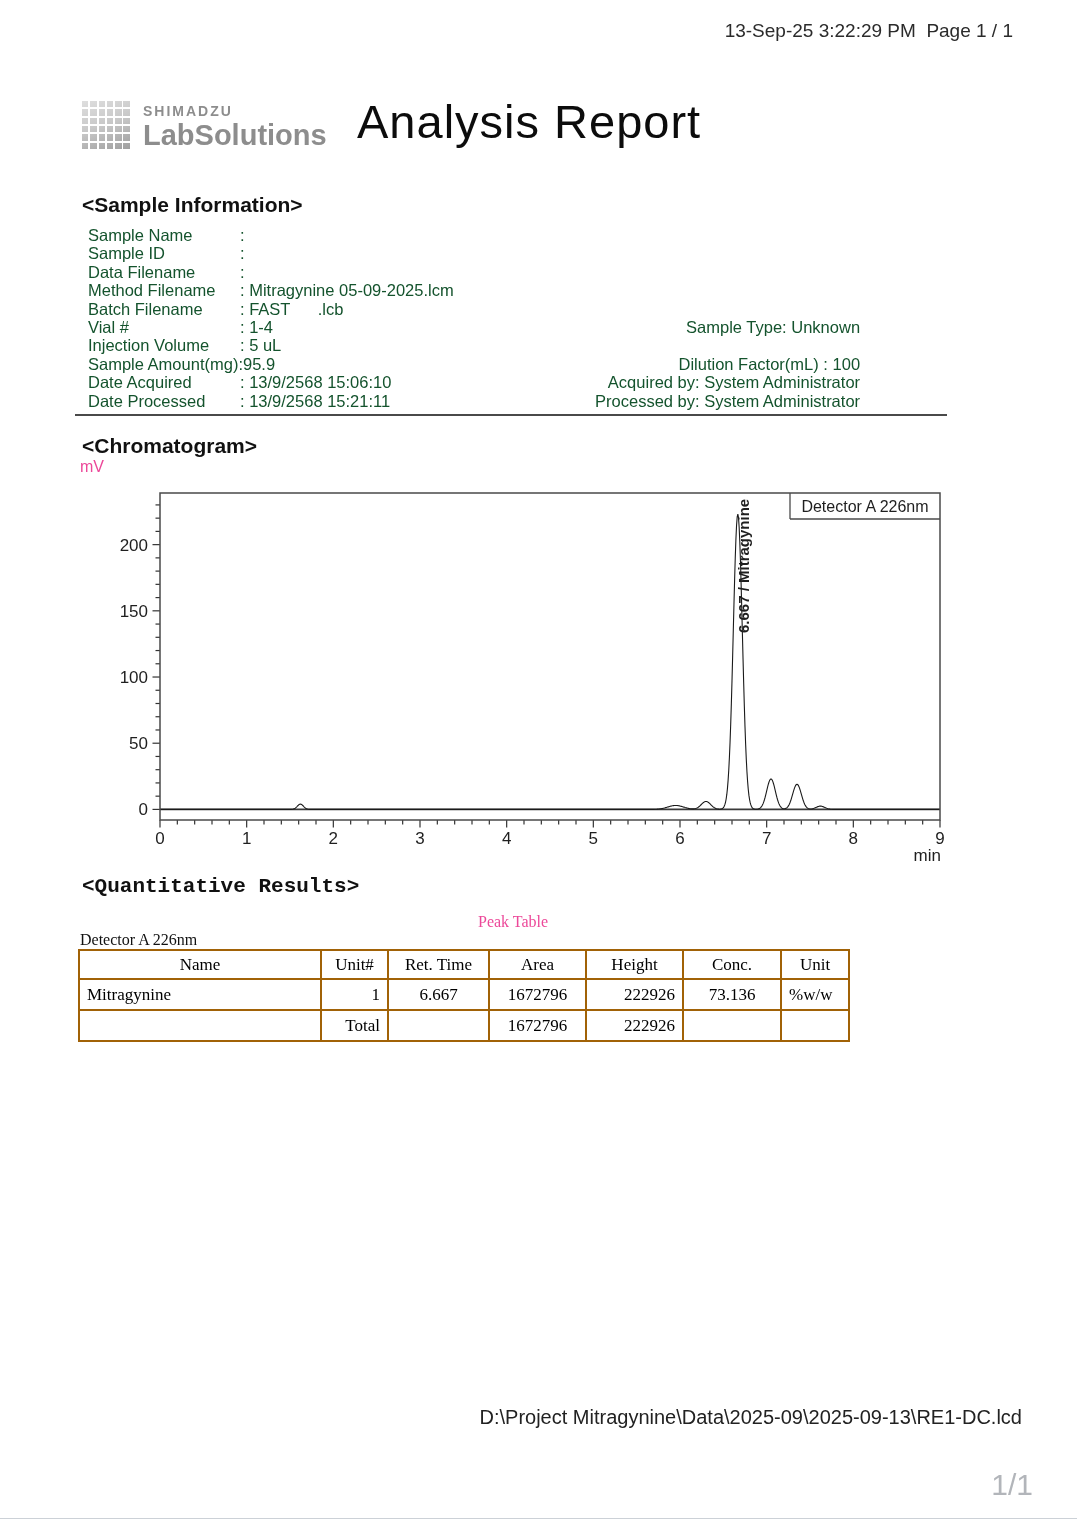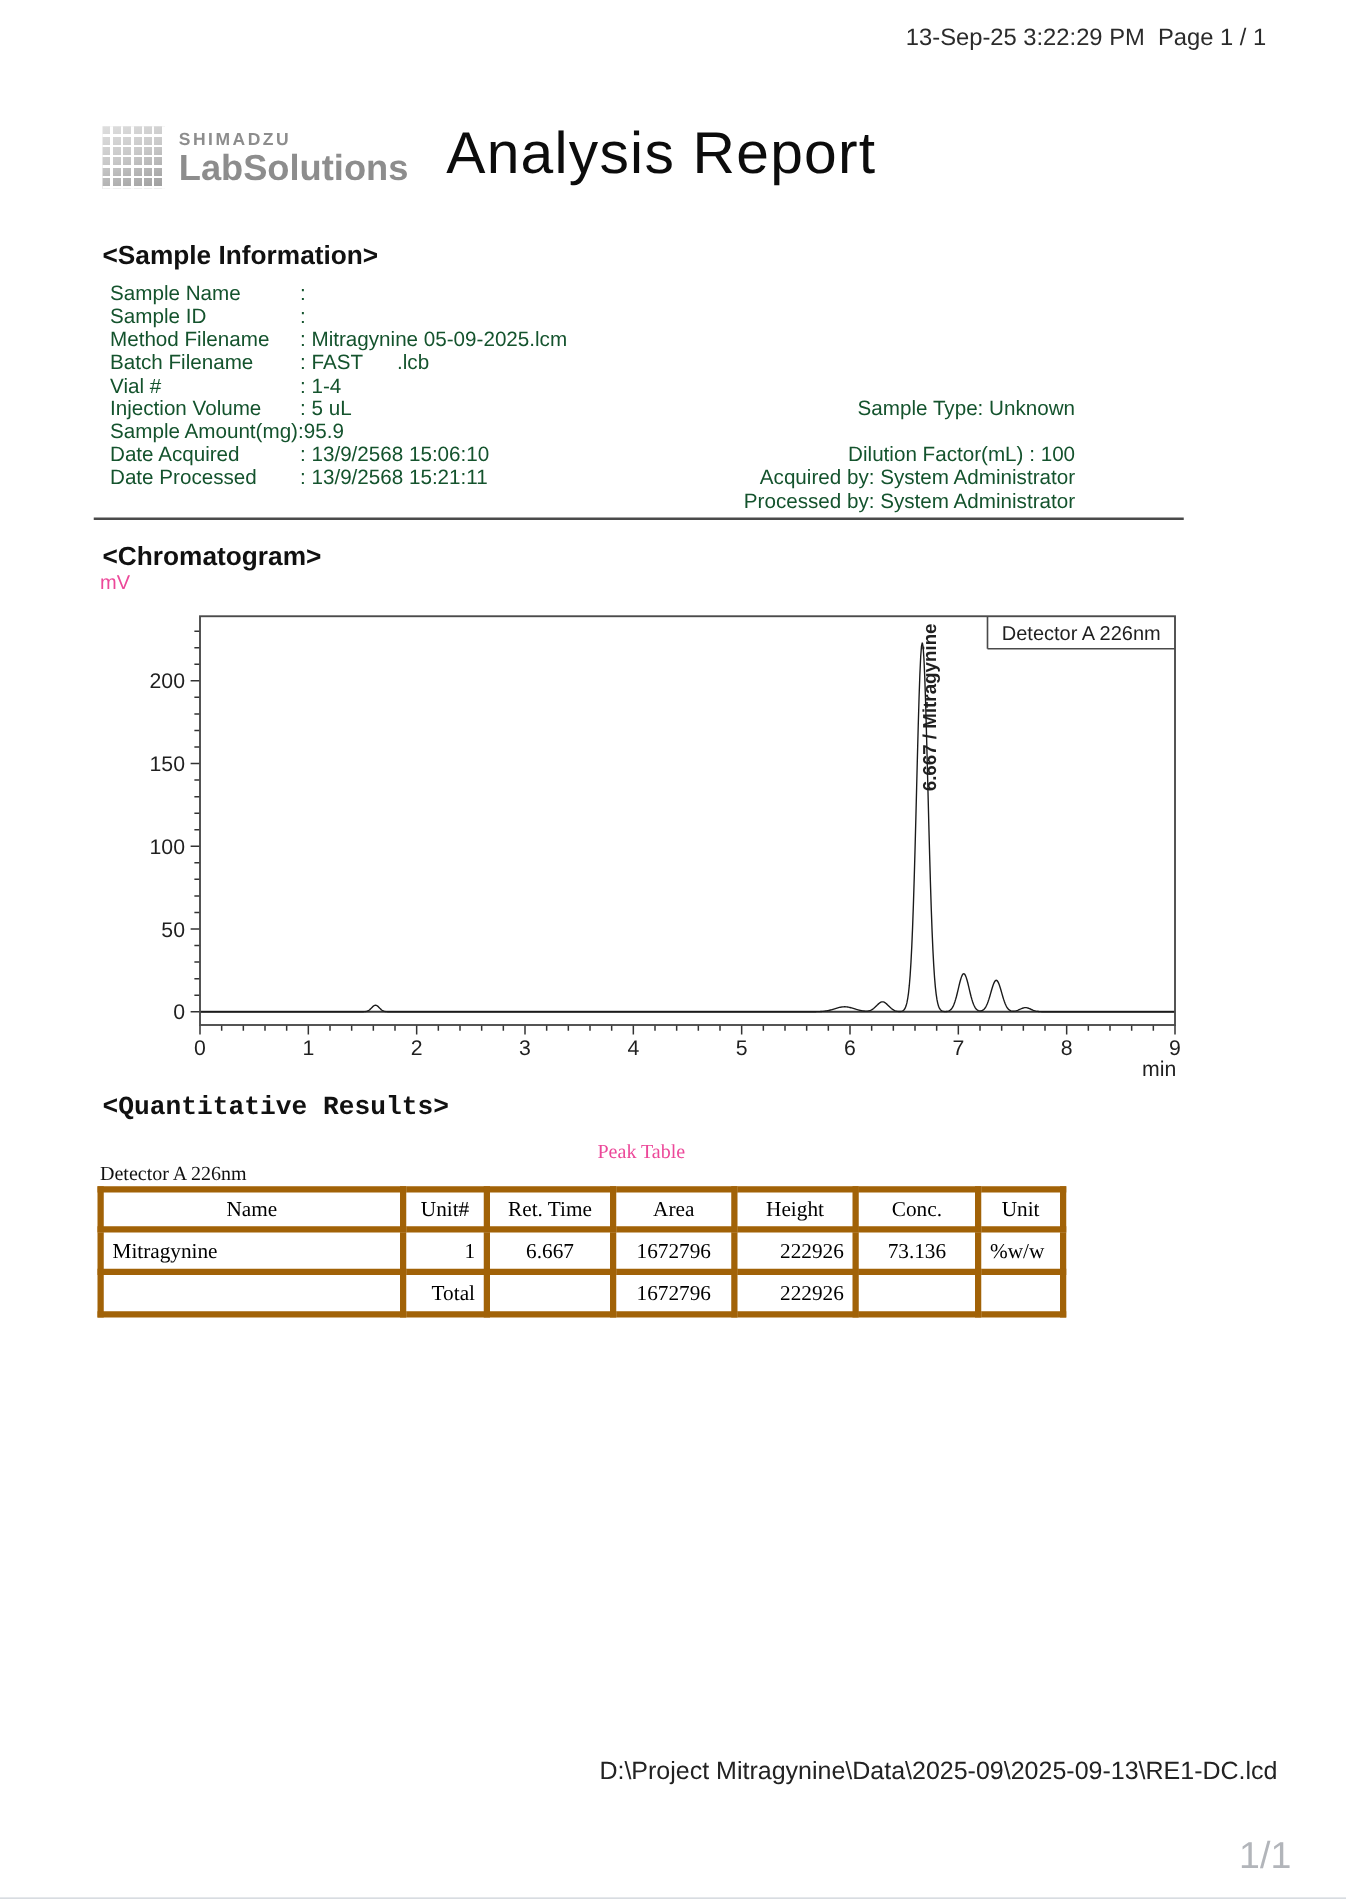--- a/index.html
+++ b/index.html
@@ -29,21 +29,21 @@
   .si-fixed{display:inline-block;min-width:152px;}
   .si-indent{padding-left:22px;}
   .rule{left:75px;top:414px;width:872px;height:2px;background:#4a4a4a;}
   .mv-label{left:80px;top:458px;font-size:16px;color:#ec4899;}
   
   .serif{font-family:"Liberation Serif",serif;}
   .peak-caption{left:478px;top:913px;font-size:16px;color:#ec4899;}
   .detector-label{left:80px;top:931px;font-size:16px;color:#111;}
   table.peak-table{left:78px;top:949px;position:absolute;border-collapse:collapse;border:2px solid #000;
     font-family:"Liberation Serif",serif;font-size:17px;color:#000;table-layout:fixed;}
-  .peak-table th,.peak-table td{border:5px solid #a16207;padding:0 7px;overflow:hidden;white-space:nowrap;}
+  .peak-table th,.peak-table td{border:2px solid #a16207;padding:0 7px;overflow:hidden;white-space:nowrap;}
   .peak-table th{font-weight:normal;height:27px;text-align:center;}
   .peak-table td{height:29px;}
   .al{text-align:left}.ac{text-align:center}.ar{text-align:right}
   
   .footer-path{top:1406px;right:55px;font-size:20px;color:#222;}
   .page-indicator{top:1468px;right:44px;font-size:30px;color:#b2b5ba;}
   .bottom-edge{left:0;bottom:2px;width:100%;height:1px;background:#ccd1d7;}
   svg text{font-family:"Liberation Sans",sans-serif;fill:#1f1f1f;}
 </style>
 </head>
@@ -58,20 +58,21 @@
     <div class="logo-product">LabSolutions</div>
   </div>
 </div>
 
 <div class="abs report-title">Analysis Report</div>
 
 <div class="abs section-heading" style="left:82px;top:193px;">&lt;Sample Information&gt;</div>
 <div class="abs si-col" style="left:88px;top:226px;" id="si-left">
     <div class="si-row"><span class="si-label si-fixed">Sample Name</span><span>: </span><span></span></div>
     <div class="si-row"><span class="si-label si-fixed">Sample ID</span><span>: </span><span></span></div>
+    <div class="si-row"><span class="si-label si-fixed">Data Filename</span><span>: </span><span></span></div>
     <div class="si-row"><span class="si-label si-fixed">Method Filename</span><span>: </span><span>Mitragynine 05-09-2025.lcm</span></div>
     <div class="si-row"><span class="si-label si-fixed">Batch Filename</span><span>: </span><span>FAST      .lcb</span></div>
     <div class="si-row"><span class="si-label si-fixed">Vial #</span><span>: </span><span>1-4</span></div>
     <div class="si-row"><span class="si-label si-fixed">Injection Volume</span><span>: </span><span>5 uL</span></div>
     <div class="si-row"><span class="si-label">Sample Amount(mg)</span><span>:</span><span>95.9</span></div>
     <div class="si-row"><span class="si-label si-fixed">Date Acquired</span><span>: </span><span>13/9/2568 15:06:10</span></div>
     <div class="si-row"><span class="si-label si-fixed">Date Processed</span><span>: </span><span>13/9/2568 15:21:11</span></div>
   </div>
 <div class="abs si-col" style="left:543px;top:318px;text-align:right;" id="si-right">
     <div class="si-row"><span class="si-label si-fixed">Sample Type</span><span>: </span><span>Unknown</span></div>

